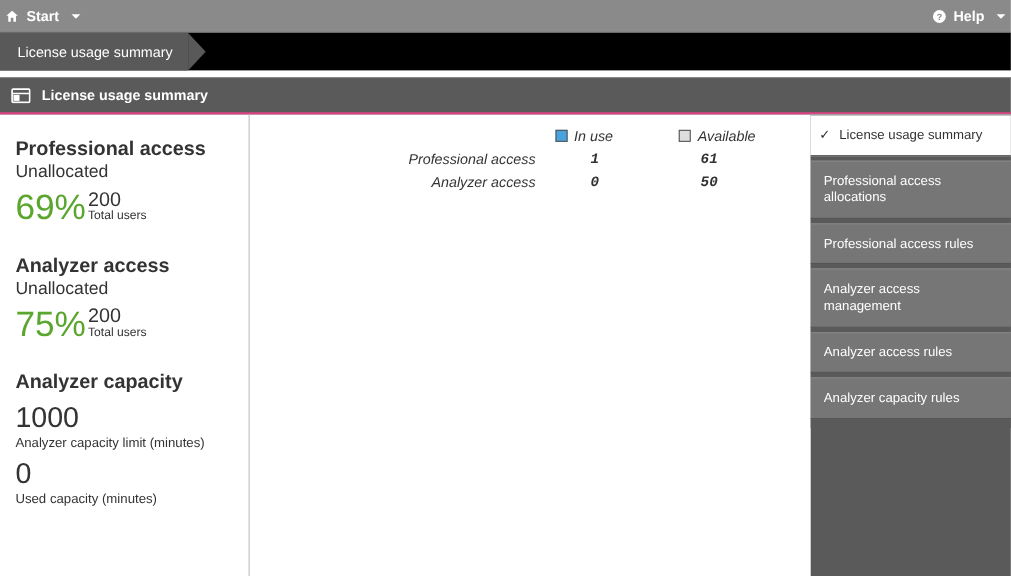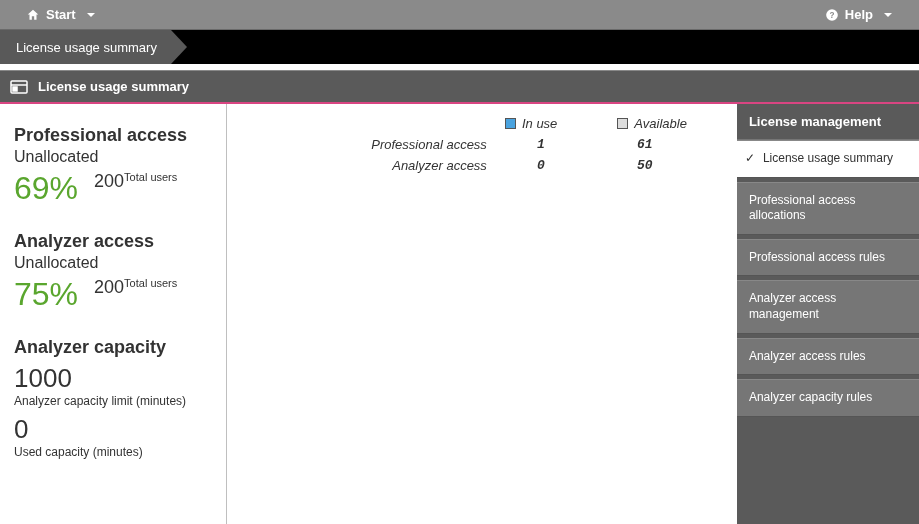--- a/index.html
+++ b/index.html
@@ -1,19 +1,19 @@
 <!DOCTYPE html>
 <html><head>
 <meta charset="utf-8">
 <style>
 * { box-sizing: border-box; margin: 0; padding: 0; }
 body { font-family: Arial, Helvetica, sans-serif; font-size: 13px; background: #fff; width: 919px; height: 524px; overflow: hidden; }
 
 
-.topbar { background: #8a8a8a; height: 30px; display: flex; align-items: center; color: #fff; padding: 0 26px; border-bottom: 1px solid #6a6a6a; }
+.topbar { background: #8a8a8a; height: 30px; display: flex; align-items: center; color: #fff; padding: 0 4px; border-bottom: 1px solid #6a6a6a; }
 .topbar-left { display: flex; align-items: center; gap: 6px; font-weight: bold; }
 .topbar-spacer { flex: 1; }
 .topbar-right { display: flex; align-items: center; gap: 6px; font-weight: bold; }
 .home-icon svg, .help-icon svg, .caret svg { display: block; }
 .caret { margin-left: 4px; }
 
 
 .breadcrumb-bar { background: #000; height: 34px; display: flex; align-items: stretch; }
 .crumb { background: #595959; color: #fff; display: flex; align-items: center; padding: 0 14px 0 16px; font-size: 13px; position: relative; }
 .crumb::after { content: ""; position: absolute; right: -16px; top: 0; border-top: 17px solid transparent; border-bottom: 17px solid transparent; border-left: 16px solid #595959; }
@@ -23,21 +23,21 @@
 .section-icon svg { display: block; }
 
 
 .content { display: flex; height: calc(524px - 30px - 34px - 6px - 34px); }
 .left-panel { width: 230px; padding: 22px 14px; border-right: 1px solid #bfbfbf; }
 .stats-block { margin-bottom: 28px; }
 .stats-title { font-size: 18px; font-weight: bold; color: #333; line-height: 1.1; }
 .stats-subtitle { font-size: 16px; color: #333; margin-top: 2px; }
 .pct-row { display: flex; margin-top: 6px; }
 .pct { font-size: 32px; color: #5aa62e; font-weight: 400; line-height: 1; }
-.pct-suffix { display: flex; flex-direction: row; margin-left: 16px; line-height: 1.05; padding-bottom: 2px; }
+.pct-suffix { display: flex; flex-direction: column; margin-left: 2px; line-height: 1.05; padding-bottom: 2px; }
 .num200 { font-size: 18px; color: #333; }
 .total-users { font-size: 11px; color: #333; }
 .cap-num { font-size: 26px; color: #333; margin-top: 6px; }
 .cap-label { font-size: 12px; color: #333; }
 
 .center-panel { flex: 1; padding: 10px 20px; color: #333; font-style: italic; }
 .legend-row { display: flex; justify-content: flex-end; gap: 60px; padding-right: 30px; padding-top: 2px; }
 .legend-item { display: flex; align-items: center; gap: 6px; font-size: 13px; }
 .sq { width: 11px; height: 11px; display: inline-block; border: 1px solid #555; }
 .sq-inuse { background: #4aa3df; }
@@ -158,21 +158,20 @@
       <div class="data-col2">61</div>
     </div>
     <div class="data-row">
       <div class="data-label">Analyzer access</div>
       <div class="data-col1">0</div>
       <div class="data-col2">50</div>
     </div>
   </div>
 
   <div class="right-panel">
-    <div class="right-header">License management</div>
     <div class="nav-item selected"><span>License usage summary</span></div>
     <div class="right-gap"></div>
     <div class="nav-item"><span>Professional access allocations</span></div>
     <div class="right-gap"></div>
     <div class="nav-item"><span>Professional access rules</span></div>
     <div class="right-gap"></div>
     <div class="nav-item"><span>Analyzer access management</span></div>
     <div class="right-gap"></div>
     <div class="nav-item"><span>Analyzer access rules</span></div>
     <div class="right-gap"></div>

